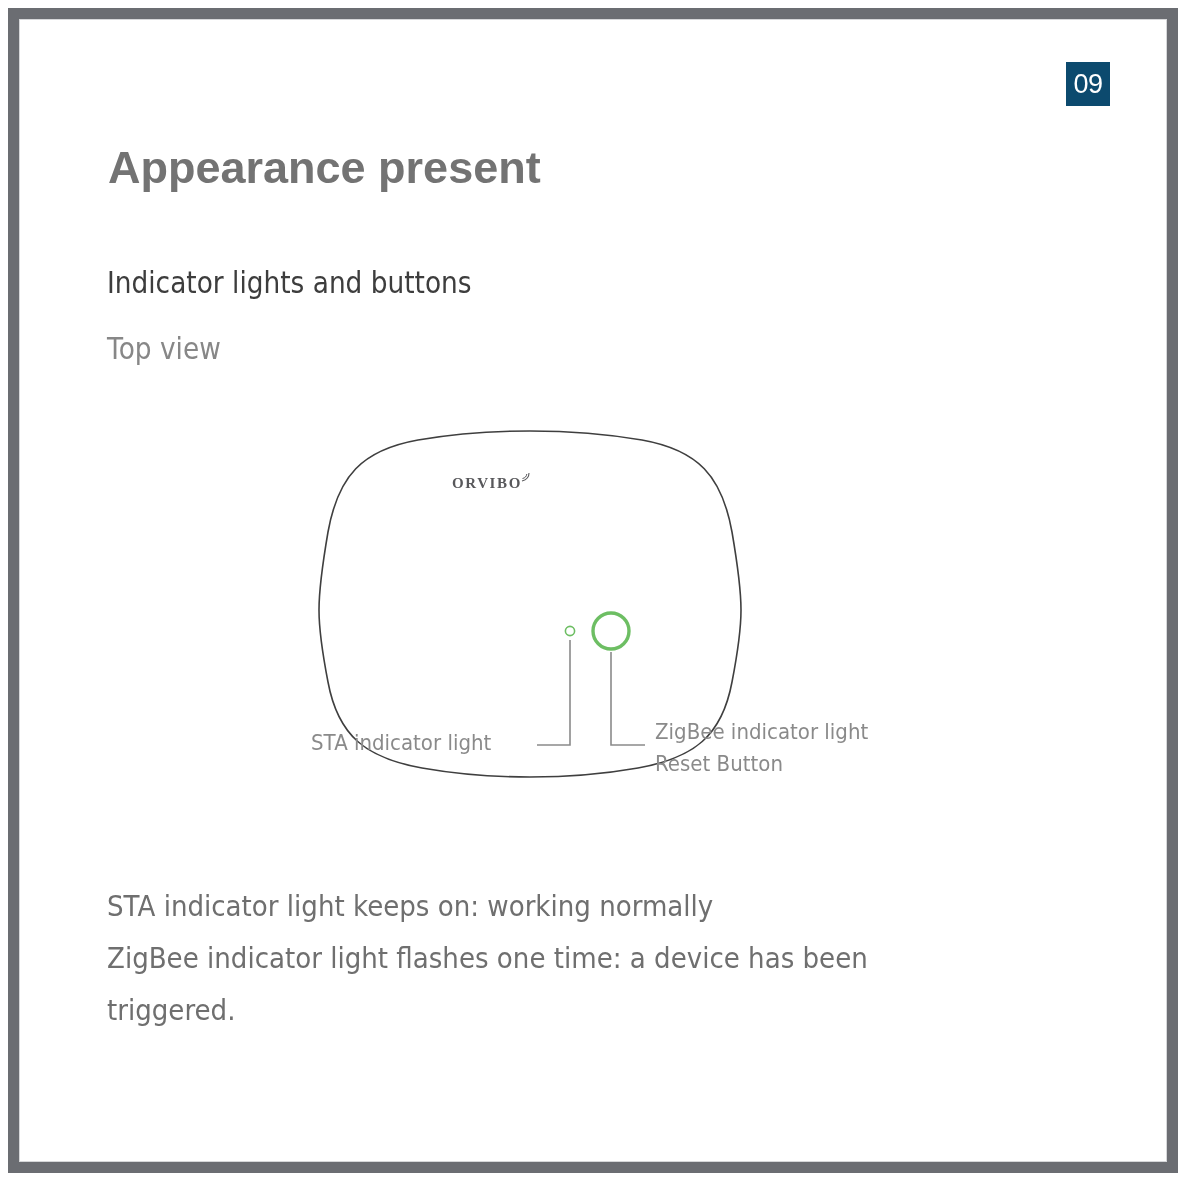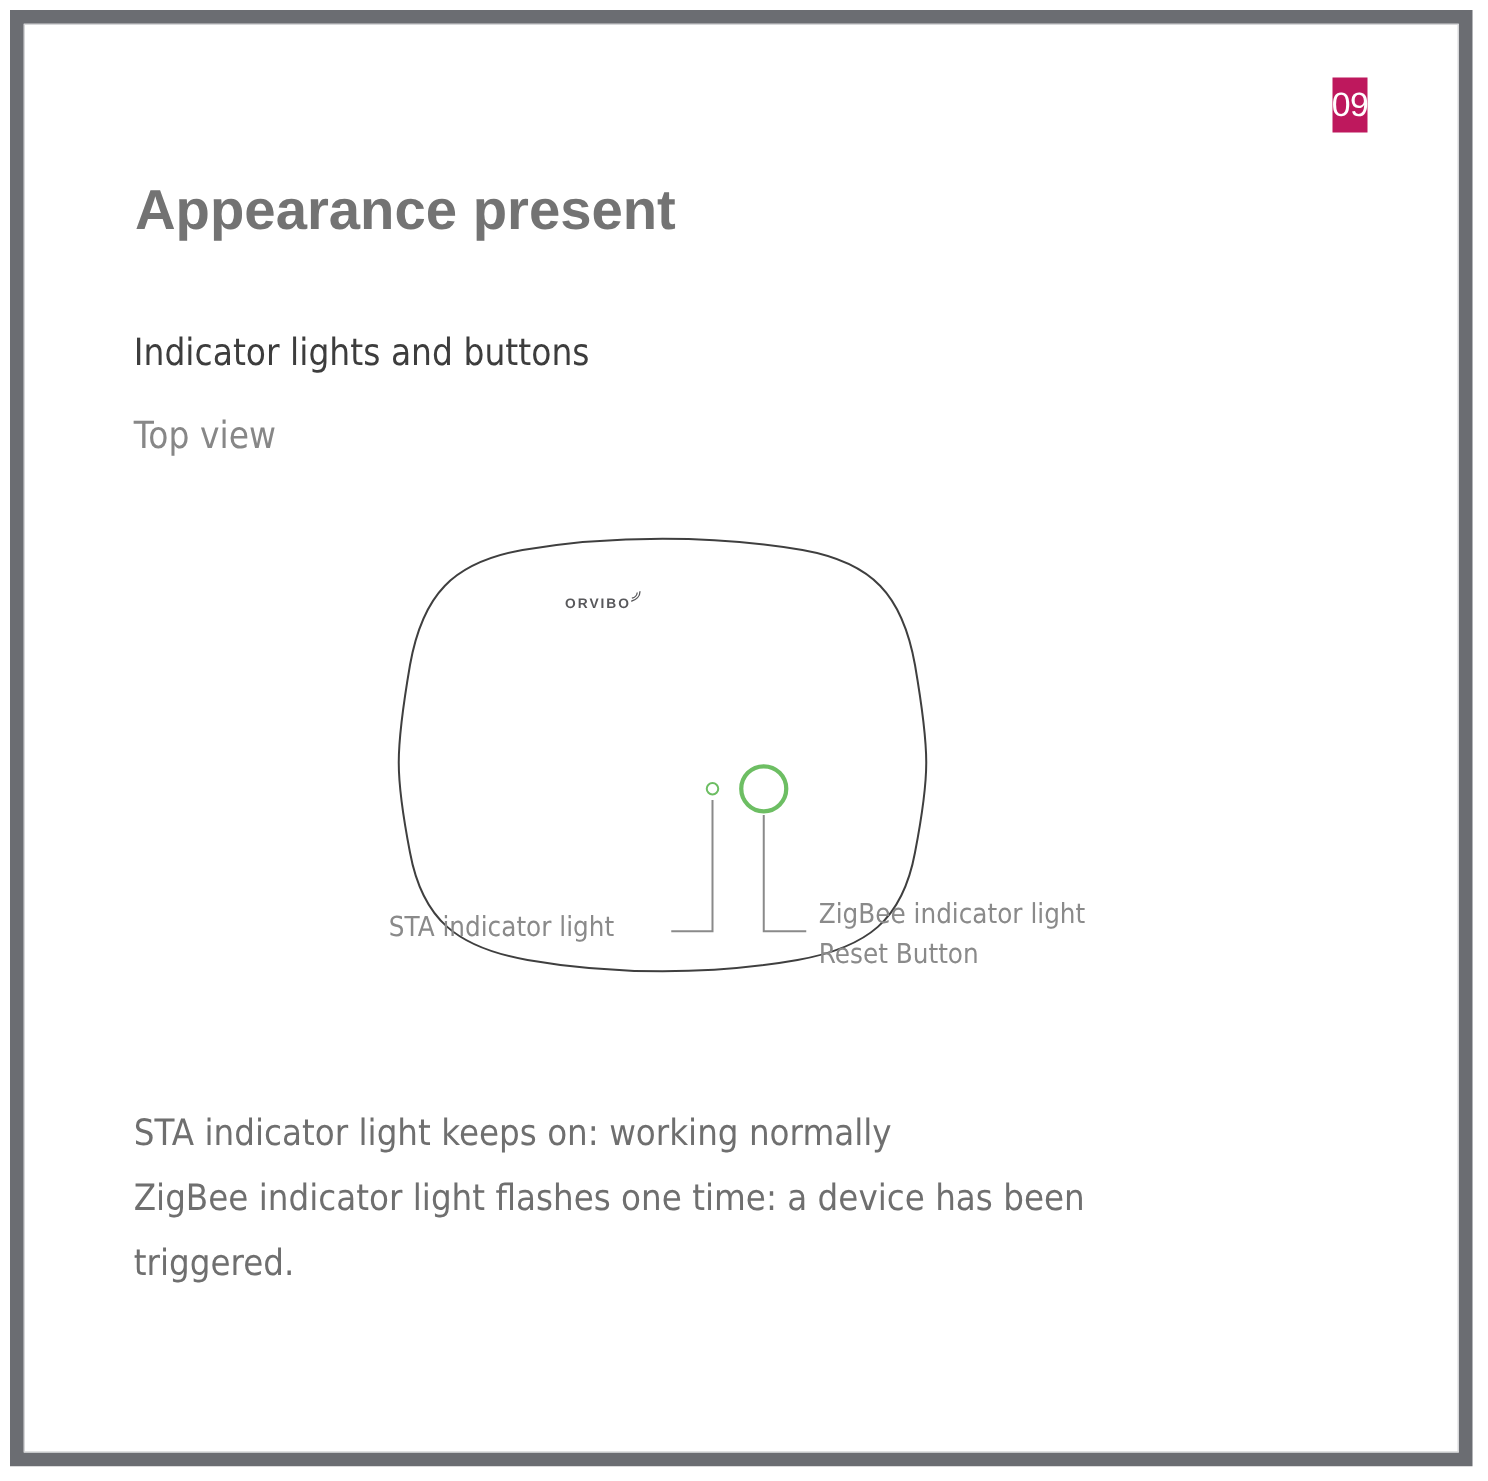--- a/index.html
+++ b/index.html
@@ -41,23 +41,23 @@
     border: 1px solid #d6d7d9;
     box-sizing: border-box;
     pointer-events: none;
   }
 
   
   .page-badge {
     position: absolute;
     left: 1066px;
     top: 62px;
-    width: 28px;
+    width: 44px;
     height: 44px;
-    background: #be185d;
+    background: #0c4a6e;
     color: #ffffff;
     font-family: "Liberation Sans", sans-serif;
     font-size: 27px;
     font-weight: 400;
     letter-spacing: -0.5px;
     display: flex;
     align-items: center;
     justify-content: center;
     line-height: 1;
   }
@@ -108,22 +108,22 @@
     top: 420px;
     width: 640px;
     height: 380px;
   }
   .device-svg { display: block; }
 
   .device-logo {
     position: absolute;
     left: 172px;
     top: 52px;
-    font-family: Liberation Sans, sans-serif;
-    font-size: 11px;
+    font-family: Liberation Serif, serif;
+    font-size: 15px;
     font-weight: bold;
     letter-spacing: 1.6px;
     color: #58585b;
   }
 
   
   .callout {
     position: absolute;
     font-family: "DejaVu Sans", sans-serif;
     font-size: 22px;

